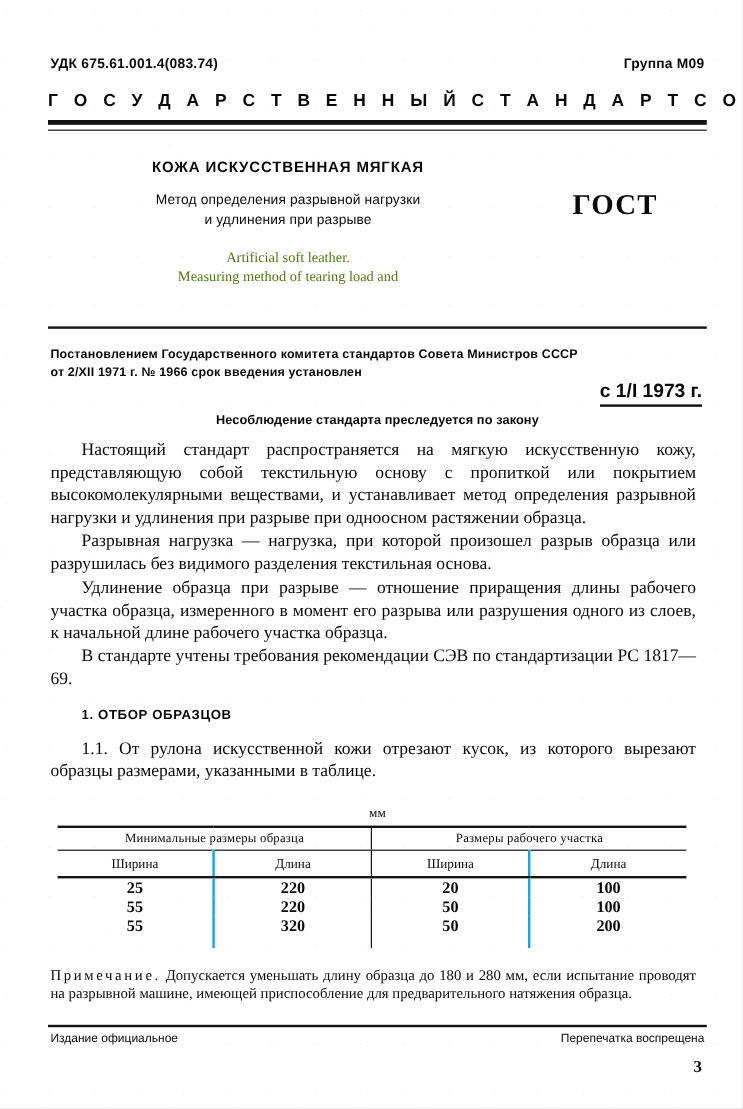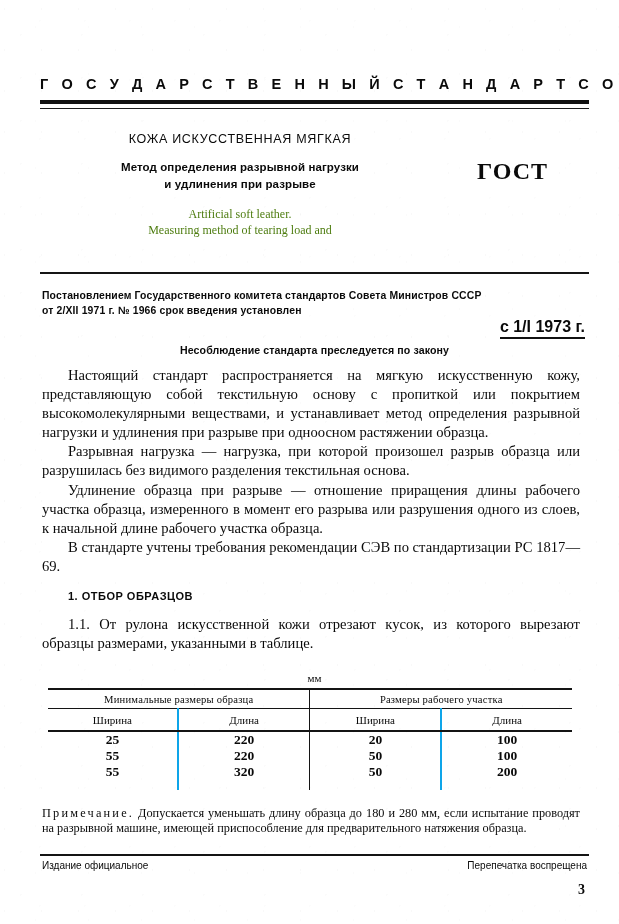--- a/index.html
+++ b/index.html
@@ -70,28 +70,28 @@
 
   
   .title-block {
     position: absolute;
     top: 132px; left: 40px;
     width: 400px;
     text-align: center;
   }
   .title-main {
     font-family: "Liberation Sans", "DejaVu Sans", sans-serif;
-    font-weight: normal;
+    font-weight: bold;
     font-size: 12.5px;
     letter-spacing: .7px;
     margin-bottom: 13px;
   }
   .title-sub {
     font-family: "Liberation Sans", "DejaVu Sans", sans-serif;
-    font-weight: bold;
+    font-weight: normal;
     font-size: 11.5px;
     line-height: 17px;
     letter-spacing: .1px;
   }
   .title-en {
     margin-top: 14px;
     font-family: "Liberation Serif", "DejaVu Serif", serif;
     font-size: 12px;
     line-height: 15.5px;
     color: #4d7c0f;
@@ -245,20 +245,24 @@
     top: 882px; right: 34px;
     font-size: 14px;
     font-weight: bold;
   }
 </style>
 </head>
 <body>
 
 <div class="page">
 
+  <div class="udk-row">
+    <span>УДК 675.61.001.4(083.74)</span>
+    <span>Группа М09</span>
+  </div>
 
   <div class="gosstandart">Г О С У Д А Р С Т В Е Н Н Ы Й   С Т А Н Д А Р Т   С О Ю З А   С С Р</div>
   <div class="rule-thick"></div>
   <div class="rule-thin-top"></div>
 
   <div class="title-block">
     <div class="title-main">КОЖА ИСКУССТВЕННАЯ МЯГКАЯ</div>
     <div class="title-sub">
       <div>Метод определения разрывной нагрузки</div>
       <div>и удлинения при разрыве</div>

